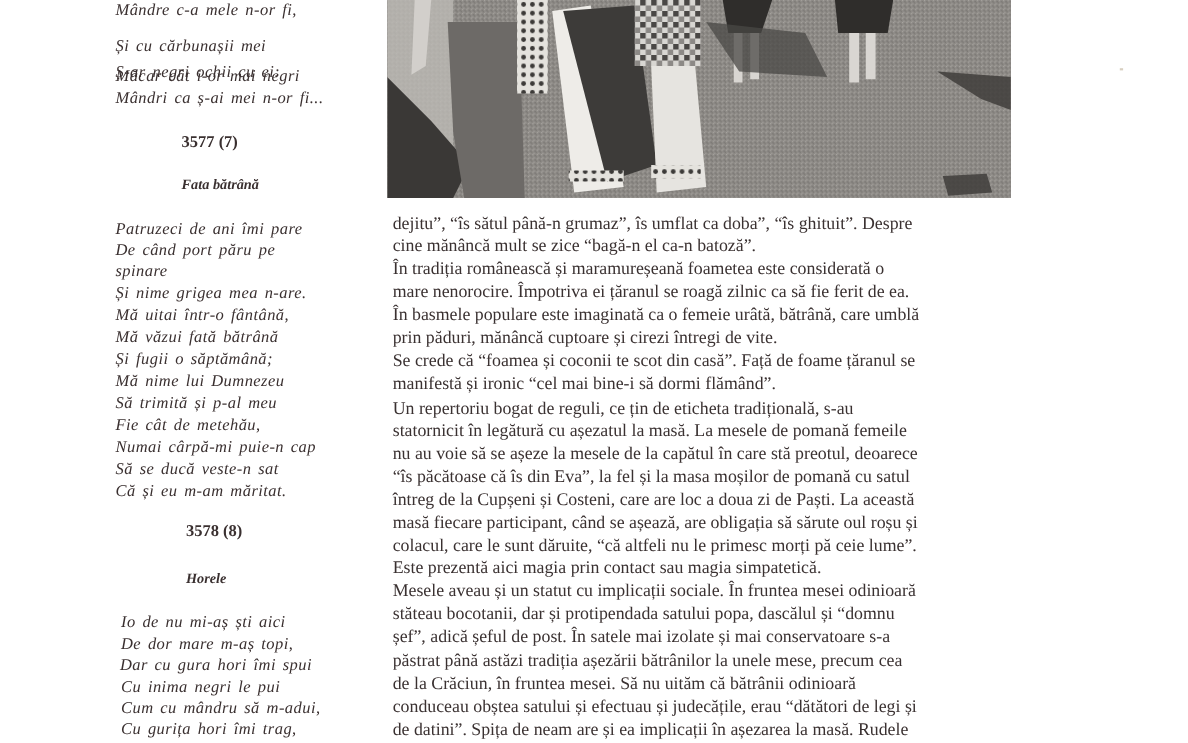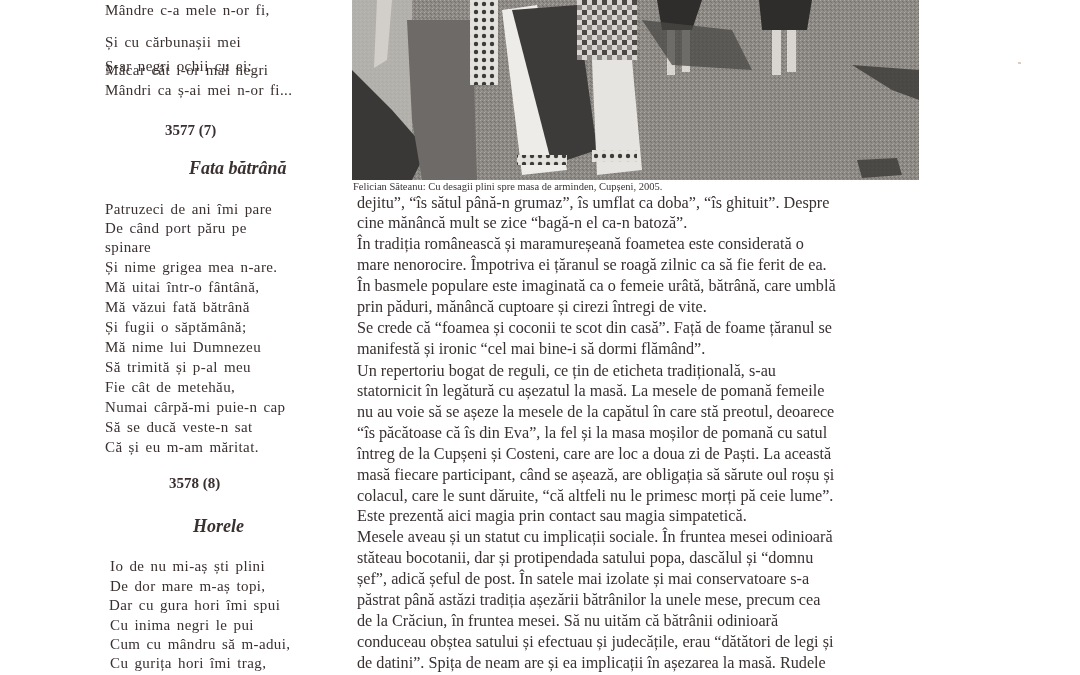--- a/index.html
+++ b/index.html
@@ -9,29 +9,29 @@
     position: relative;
     font-family: "Liberation Serif", "DejaVu Serif", serif;
     color: #3a3030;
   }
   .page { position: absolute; inset: 0; }
 
   
   .poem-col { position: absolute; left: 105px; top: 0; width: 240px; }
   .verse-line {
     position: absolute; left: 0; white-space: nowrap;
-    font-size: 15px; line-height: 20px; letter-spacing: 0.4px; word-spacing: 2px;
+    font-size: 15px; line-height: 20px; letter-spacing: 0.4px; word-spacing: 2px; font-style: italic;
   }
   .poem-number {
     position: absolute; white-space: nowrap;
     font-size: 15px; line-height: 20px; font-weight: bold;
   }
   .poem-title {
     position: absolute; white-space: nowrap;
-    font-size: 18px; line-height: 20px; font-style: italic; font-weight: bold; margin-left: 24px;
+    font-size: 13px; line-height: 20px; font-style: italic; font-weight: bold;
   }
 
   
   .photo {
     position: absolute; left: 352px; top: 0; width: 567px; height: 180px;
     overflow: hidden; background: #8a8784;
   }
   .photo svg { display: block; }
 
   .caption {
@@ -76,21 +76,21 @@
       <div class="verse-line" style="top:357px">Să trimită și p-al meu</div>
       <div class="verse-line" style="top:377px">Fie cât de metehău,</div>
       <div class="verse-line" style="top:397px">Numai cârpă-mi puie-n cap</div>
       <div class="verse-line" style="top:417px">Să se ducă veste-n sat</div>
       <div class="verse-line" style="top:437px">Că și eu m-am măritat.</div>
     </div>
 
     <div>
       <div class="poem-number" style="left:64px; top:473px">3578 (8)</div>
       <div class="poem-title" style="left:64px; top:516px">Horele</div>
-      <div class="verse-line" style="left:5px; top:556px">Io de nu mi-aș ști plini</div>
+      <div class="verse-line" style="left:5px; top:556px">Io de nu mi-aș ști aici</div>
       <div class="verse-line" style="left:5px; top:576px">De dor mare m-aș topi,</div>
       <div class="verse-line" style="left:4px; top:595px">Dar cu gura hori îmi spui</div>
       <div class="verse-line" style="left:5px; top:615px">Cu inima negri le pui</div>
       <div class="verse-line" style="left:5px; top:634px">Cum cu mândru să m-adui,</div>
       <div class="verse-line" style="left:5px; top:653px">Cu gurița hori îmi trag,</div>
     </div>
   </div>
 
   <div class="photo">
     <svg width="567" height="180" viewBox="0 0 567 180">
@@ -138,21 +138,20 @@
       <path d="M290 20 L380 30 L400 70 L320 65 Z" fill="#4a4846" opacity="0.75"></path>
       <path d="M407 0 L460 0 L455 30 L410 30 Z" fill="#2f2d2b"></path>
       <rect x="420" y="30" width="9" height="45" fill="#d9d6d2"></rect>
       <rect x="435" y="30" width="9" height="42" fill="#d9d6d2"></rect>
 
       <path d="M500 65 L567 70 L567 100 L540 90 Z" fill="#3f3d3b" opacity="0.85"></path>
       <path d="M505 160 L545 158 L550 175 L510 178 Z" fill="#3f3d3b" opacity="0.85"></path>
     </svg>
   </div>
 
-  <div class="caption">Felician Săteanu: Cu desagii plini spre masa de arminden, Cupșeni, 2005.</div>
 
   <div class="prose">
     <div class="prose-line" style="top:0px">dejitu”, “îs sătul până-n grumaz”, îs umflat ca doba”, “îs ghituit”. Despre</div>
     <div class="prose-line" style="top:20px">cine mănâncă mult se zice “bagă-n el ca-n batoză”.</div>
     <div class="prose-line" style="top:41px">În tradiția românească și maramureșeană foametea este considerată o</div>
     <div class="prose-line" style="top:62px">mare nenorocire. Împotriva ei țăranul se roagă zilnic ca să fie ferit de ea.</div>
     <div class="prose-line" style="top:83px">În basmele populare este imaginată ca o femeie urâtă, bătrână, care umblă</div>
     <div class="prose-line" style="top:104px">prin păduri, mănâncă cuptoare și cirezi întregi de vite.</div>
     <div class="prose-line" style="top:125px">Se crede că “foamea și coconii te scot din casă”. Față de foame țăranul se</div>
     <div class="prose-line" style="top:146px">manifestă și ironic “cel mai bine-i să dormi flămând”.</div>

